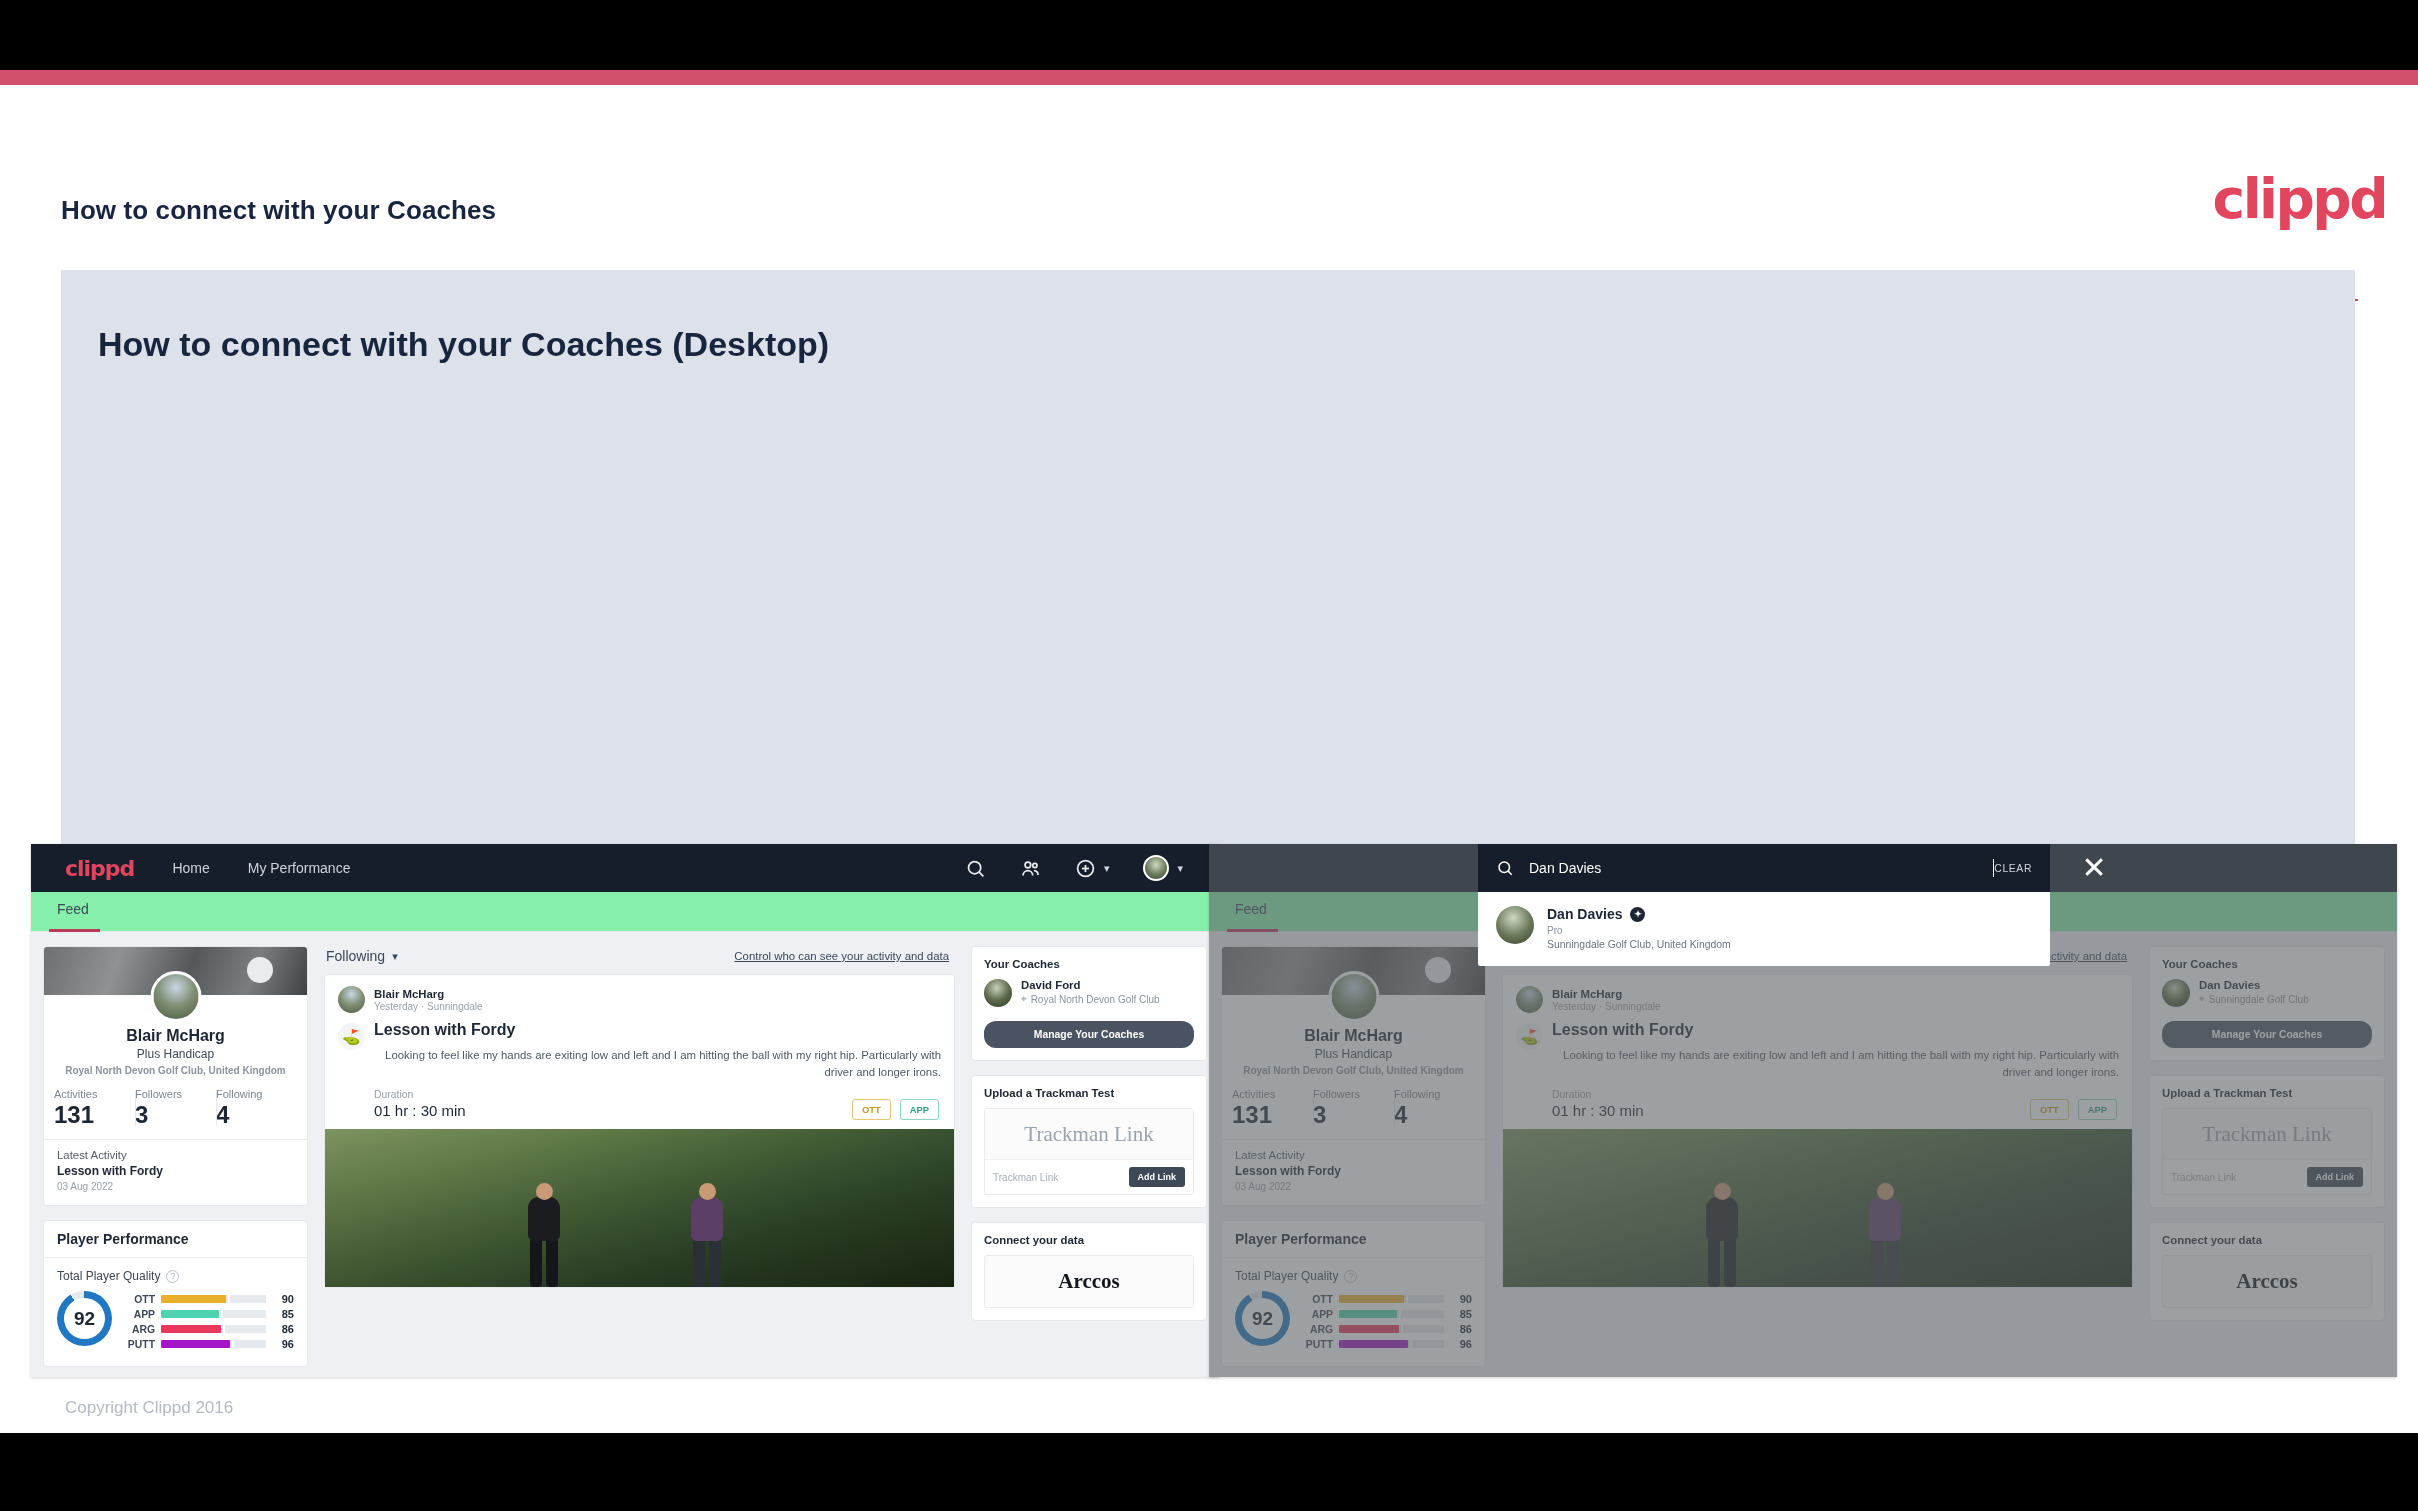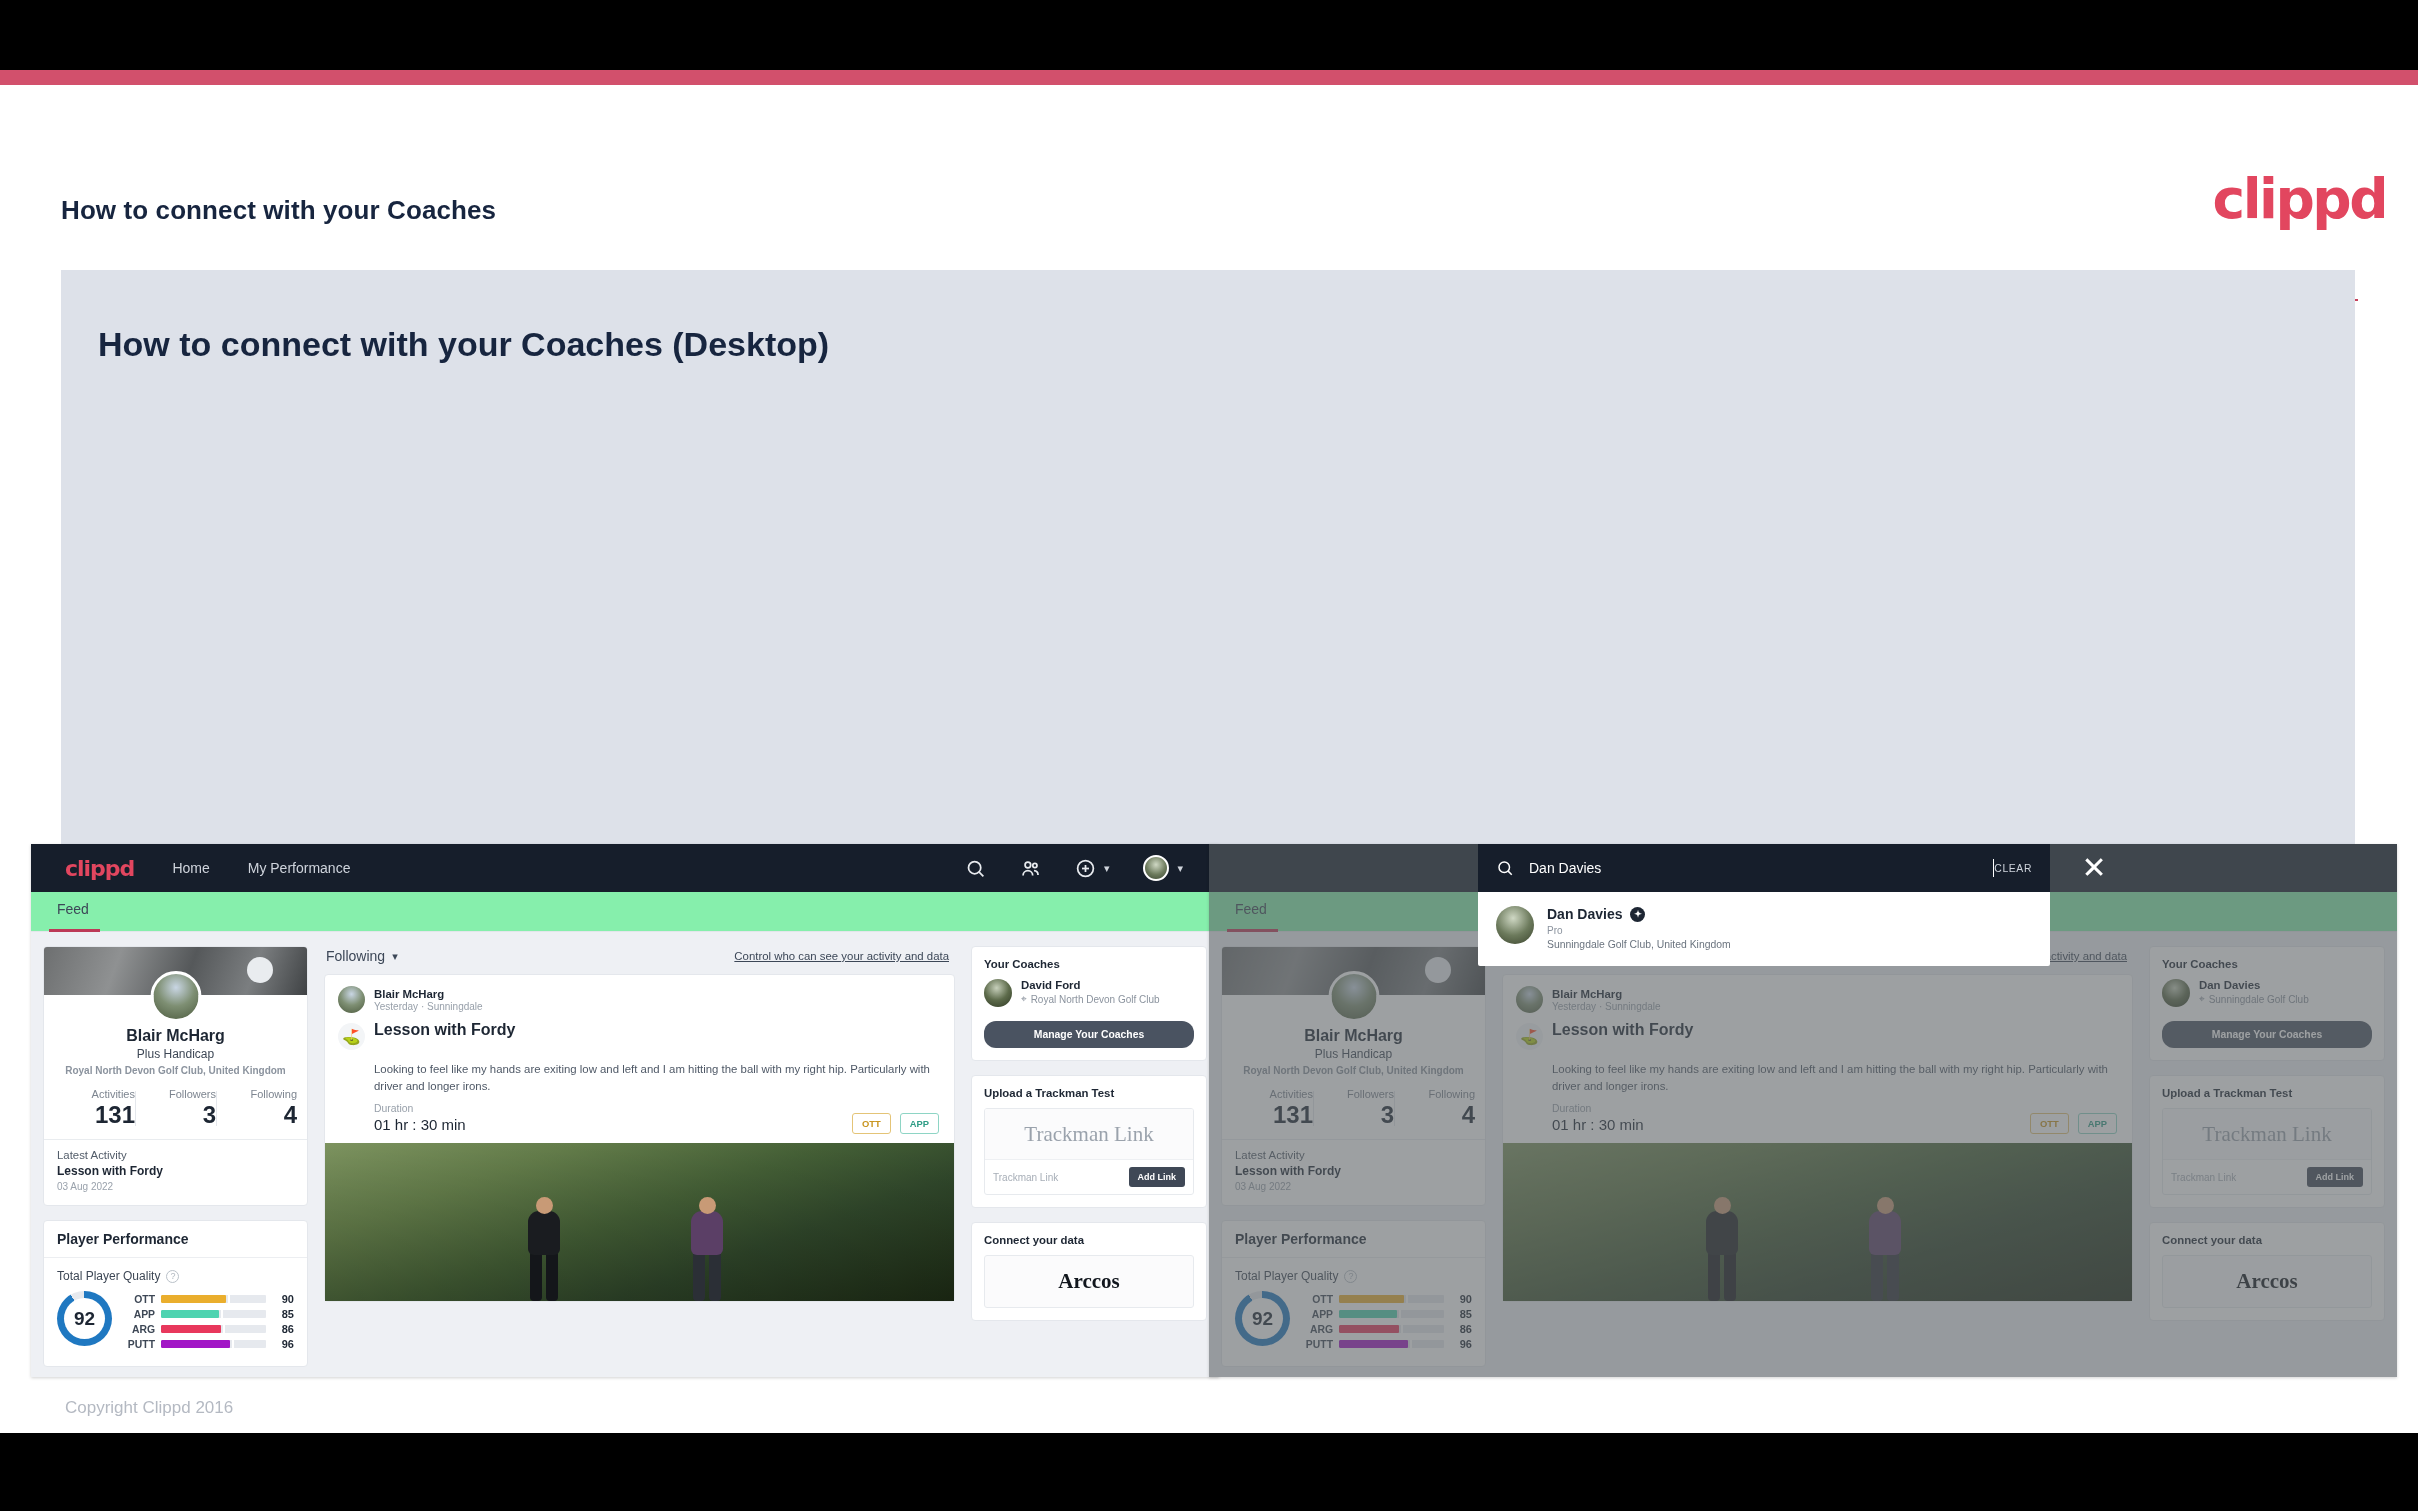--- a/index.html
+++ b/index.html
@@ -122,21 +122,21 @@
     position:absolute; left:50%; top:24px; transform:translateX(-50%);
     width:51px; height:51px; border-radius:50%;
     background:radial-gradient(circle at 50% 30%, #c9d6e4 0%, #7e8f73 48%, #4c5a3e 100%);
     border:3px solid #fff;
   }
   .prof-body { padding:32px 10px 10px; text-align:center; }
   .prof-name { font-size:16px; font-weight:700; color:#1d2633; }
   .prof-sub  { font-size:12px; color:#3d4755; margin-top:2px; }
   .prof-club { font-size:10px; color:#8b939e; margin-top:4px;font-weight:bold; }
   .stats { display:flex; margin-top:12px; }
-  .stat { flex:1; text-align:right; position:relative; }
+  .stat { flex:1; text-align:left; position:relative; }
   .stat + .stat:before {
     content:""; position:absolute; left:0; top:3px; bottom:3px; width:1px; background:#e4e7ec;
   }
   .stat-lbl { font-size:11px; color:#7d8590; }
   .stat-val { font-size:24px; font-weight:700; color:#1d2633; margin-top:1px; }
   .latest { border-top:1px solid #e9ecef; padding:9px 13px 13px; text-align:left; }
   .latest-lbl { font-size:11.4px; color:#525c69; }
   .latest-val { font-size:12px; font-weight:700; color:#1d2633; margin-top:3px; }
   .latest-date { font-size:10px; color:#9aa2ac; margin-top:3px; }
 
@@ -180,21 +180,21 @@
     background:radial-gradient(circle at 50% 30%, #c9d6e4 0%, #7e8f73 48%, #4c5a3e 100%);
   }
   .post-name { font-size:11.4px; font-weight:700; color:#1d2633; }
   .post-meta { font-size:10px; color:#98a0aa; margin-top:1px; }
   .post-body { padding:4px 13px 10px 49px; position:relative; }
   .post-ico {
     position:absolute; left:13px; top:6px; width:27px; height:27px; border-radius:50%;
     background:#f3f5f7; color:#b4bcc5; font-size:15px; text-align:center; line-height:27px;
   }
   .post-title { font-size:16px; font-weight:700; color:#1d2633; }
-  .post-text { font-size:11.4px; color:#4e5866; line-height:1.45; margin-top:22px; }
+  .post-text { font-size:11.4px; color:#4e5866; line-height:1.45; margin-top:8px;text-align:right; }
   .post-dur-lbl { font-size:10.4px; color:#98a0aa; margin-top:9px; }
   .post-dur { font-size:15px; color:#1d2633; margin-top:2px; }
   .tags { position:absolute; right:15px; bottom:9px; display:flex; gap:9px; }
   .tag {
     font-size:9.4px; font-weight:700; padding:4px 9px; border-radius:3px; background:#fff;
   }
   .tag-ott { color:#c8951f; border:1px solid #e4c477; }
   .tag-app { color:#2e9c85; border:1px solid #8ed5c5; }
   .post-photo {
     height:158px;

